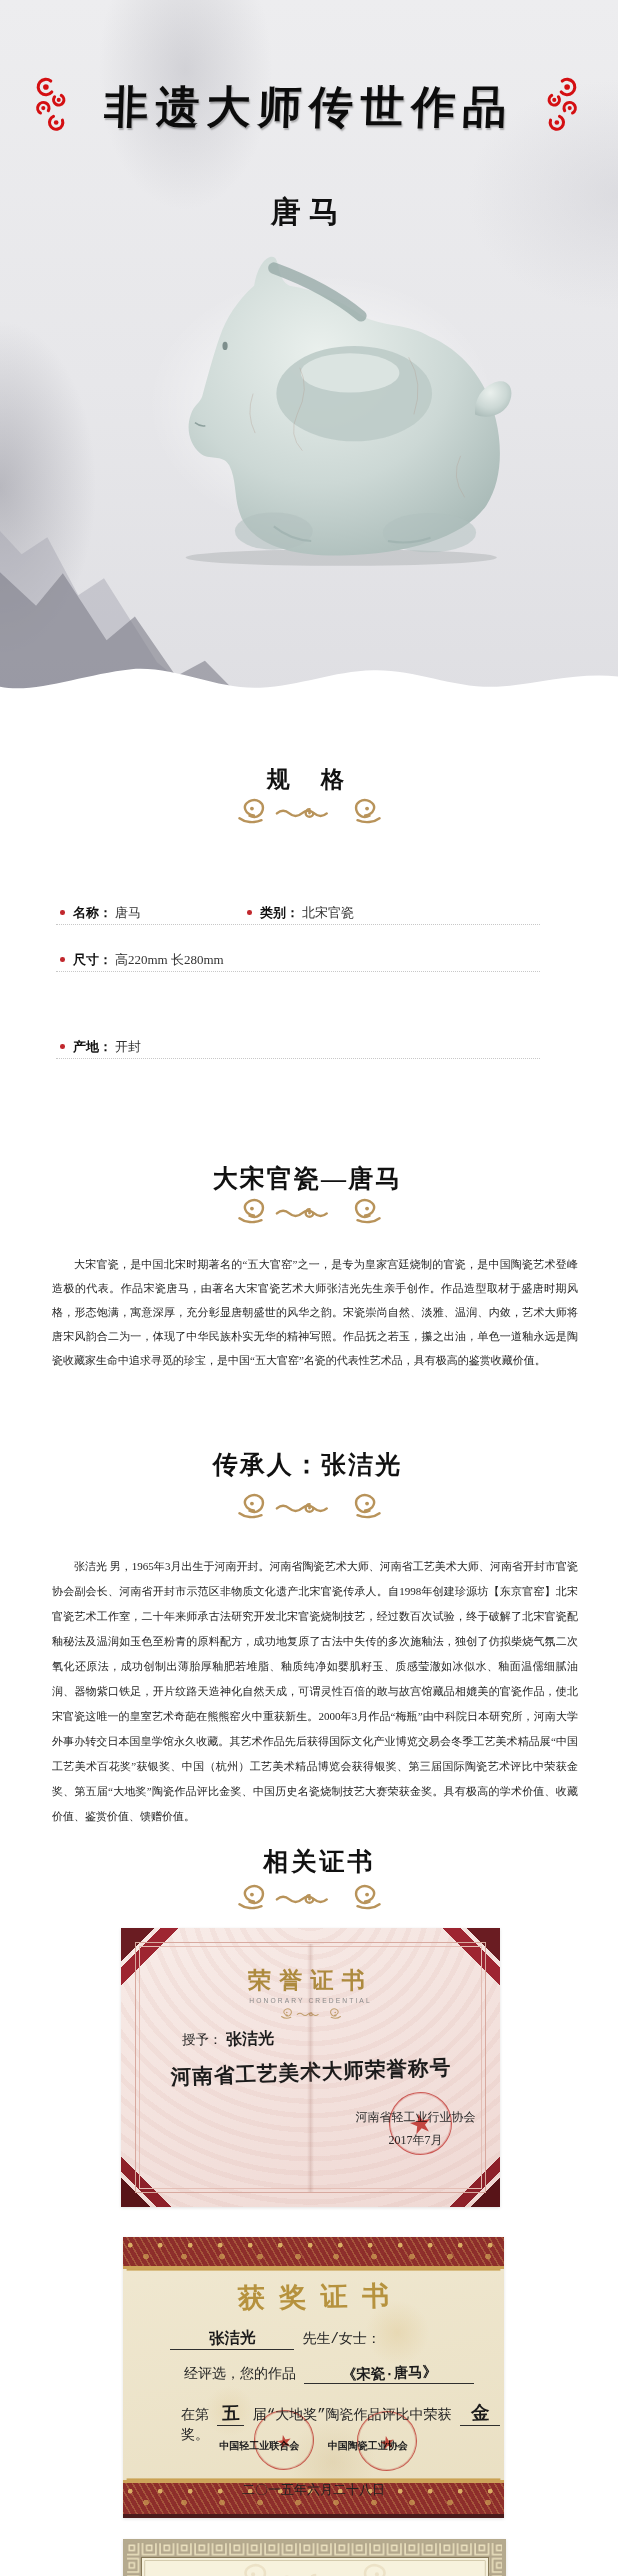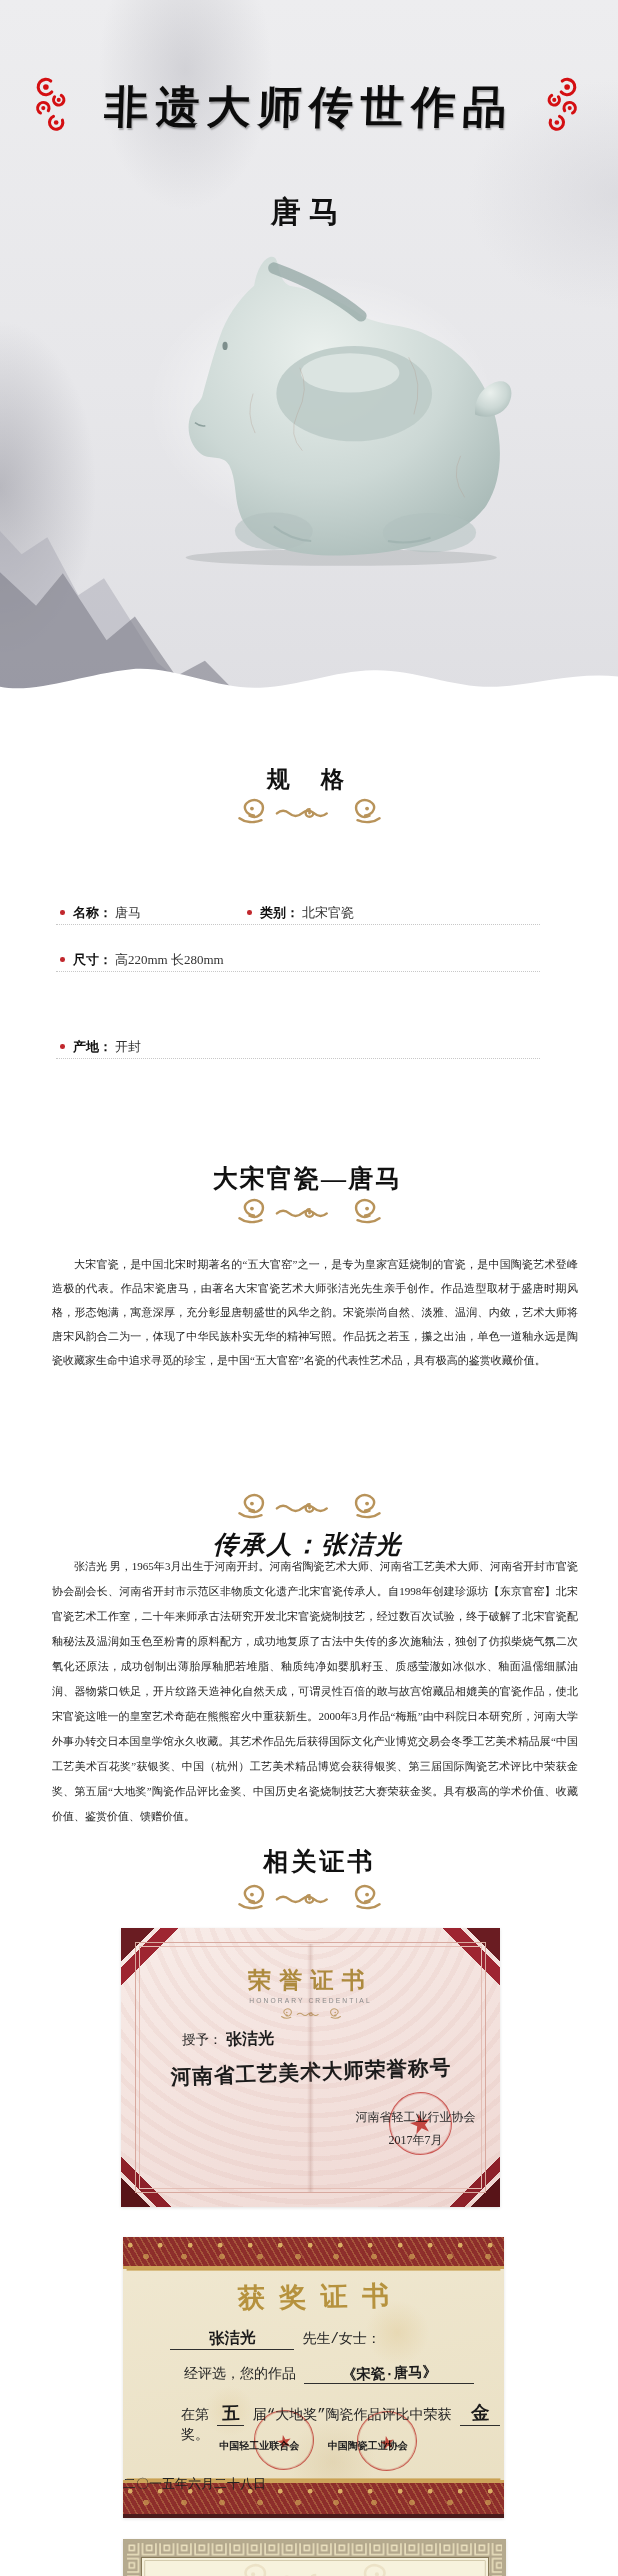--- a/index.html
+++ b/index.html
@@ -96,21 +96,21 @@
     background-size:30px 26px,38px 32px,auto,auto;}
   .band.top{top:0;border-bottom:3.1px solid #cda45a;box-shadow:0 5.2px 0 -3.6px #caa255;}
   .band.bottom{bottom:4.1px;height:31px;border-top:3.1px solid #cda45a;box-shadow:0 -5.2px 0 -3.6px #caa255;}
   .cert2-bottom-edge{position:absolute;left:0;right:0;bottom:0;height:4.1px;background:#4a1b1b;}
   .cert2-title{position:absolute;left:0;top:42px;width:100%;text-align:center;
     font-size:27px;font-weight:900;color:#b6923e;letter-spacing:14.4px;text-indent:14.4px;transform:rotate(-1deg);}
   .cert2-line{position:absolute;font-size:14px;color:#262626;}
   .uline{display:inline-block;border-bottom:1px solid #2f2f2f;text-align:center;}
   .cert2-issuers{position:absolute;left:0;top:202px;width:100%;text-align:center;font-size:10px;color:#222;font-weight:700;}
   .cert2-issuers span{margin:0 11.3px;}
-  .cert2-date{position:absolute;left:0;top:238px;width:100%;font-size:13px;color:#222;}
+  .cert2-date{position:absolute;left:0;top:244px;width:100%;text-align:center;font-size:13px;color:#222;}
   
   .cert3{left:123px;top:2539px;width:383px;height:270px;background:#b5aa8e;}
   .greek{position:absolute;inset:0;}
   .cert3-panel{position:absolute;inset:17.5px;background:#f7f2dd;border:1px solid #877a58;box-shadow:inset 0 0 0 2.6px #f7f2dd, inset 0 0 0 3.1px #b1a47f;}
   .cert3-watermark{position:absolute;left:50%;top:4.1px;width:165px;height:31px;transform:translateX(-50%);opacity:.16;}
 </style>
 </head>
 <body>
 
 <svg width="0" height="0" style="position:absolute" aria-hidden="true">
@@ -231,21 +231,21 @@
       <span class="spec-value">开封</span>
     </div>
   </div>
 
   <div class="sec-heading" style="top:1162px;font-size:25px;letter-spacing:2.1px;">大宋官瓷—唐马</div>
   <svg class="divider" style="top:1198px;" viewBox="0 0 300 52" width="155" height="27">
       <use href="#gold-flourish"></use>
     </svg>
   <div class="para" style="top:1252px;line-height:24px;">大宋官瓷，是中国北宋时期著名的“五大官窑”之一，是专为皇家宫廷烧制的官瓷，是中国陶瓷艺术登峰造极的代表。作品宋瓷唐马，由著名大宋官瓷艺术大师张洁光先生亲手创作。作品造型取材于盛唐时期风格，形态饱满，寓意深厚，充分彰显唐朝盛世的风华之韵。宋瓷崇尚自然、淡雅、温润、内敛，艺术大师将唐宋风韵合二为一，体现了中华民族朴实无华的精神写照。作品抚之若玉，攥之出油，单色一道釉永远是陶瓷收藏家生命中追求寻觅的珍宝，是中国“五大官窑”名瓷的代表性艺术品，具有极高的鉴赏收藏价值。</div>
 
-  <div class="sec-heading" style="top:1528px;font-size:25px;letter-spacing:2.1px;font-style:italic;">传承人：张洁光</div>
+  <div class="sec-heading" style="top:1448px;font-size:25px;letter-spacing:2.1px;">传承人：张洁光</div>
   <svg class="divider" style="top:1493px;" viewBox="0 0 300 52" width="155" height="27">
       <use href="#gold-flourish"></use>
     </svg>
   <div class="para" style="top:1554px;line-height:25px;">张洁光 男，1965年3月出生于河南开封。河南省陶瓷艺术大师、河南省工艺美术大师、河南省开封市官瓷协会副会长、河南省开封市示范区非物质文化遗产北宋官瓷传承人。自1998年创建珍源坊【东京官窑】北宋官瓷艺术工作室，二十年来师承古法研究开发北宋官瓷烧制技艺，经过数百次试验，终于破解了北宋官瓷配釉秘法及温润如玉色至粉青的原料配方，成功地复原了古法中失传的多次施釉法，独创了仿拟柴烧气氛二次氧化还原法，成功创制出薄胎厚釉肥若堆脂、釉质纯净如婴肌籽玉、质感莹澈如冰似水、釉面温儒细腻油润、器物紫口铁足，开片纹路天造神化自然天成，可谓灵性百倍的敢与故宫馆藏品相媲美的官瓷作品，使北宋官瓷这唯一的皇室艺术奇葩在熊熊窑火中重获新生。2000年3月作品“梅瓶”由中科院日本研究所，河南大学外事办转交日本国皇学馆永久收藏。其艺术作品先后获得国际文化产业博览交易会冬季工艺美术精品展“中国工艺美术百花奖”获银奖、中国（杭州）工艺美术精品博览会获得银奖、第三届国际陶瓷艺术评比中荣获金奖、第五届“大地奖”陶瓷作品评比金奖、中国历史名瓷烧制技艺大赛荣获金奖。具有极高的学术价值、收藏价值、鉴赏价值、馈赠价值。</div>
 
   <div class="sec-heading" style="top:1845px;font-size:25px;letter-spacing:3.1px;padding-left:12px;">相关证书</div>
   <svg class="divider" style="top:1884px;" viewBox="0 0 300 52" width="155" height="27">
       <use href="#gold-flourish"></use>
     </svg>
 

